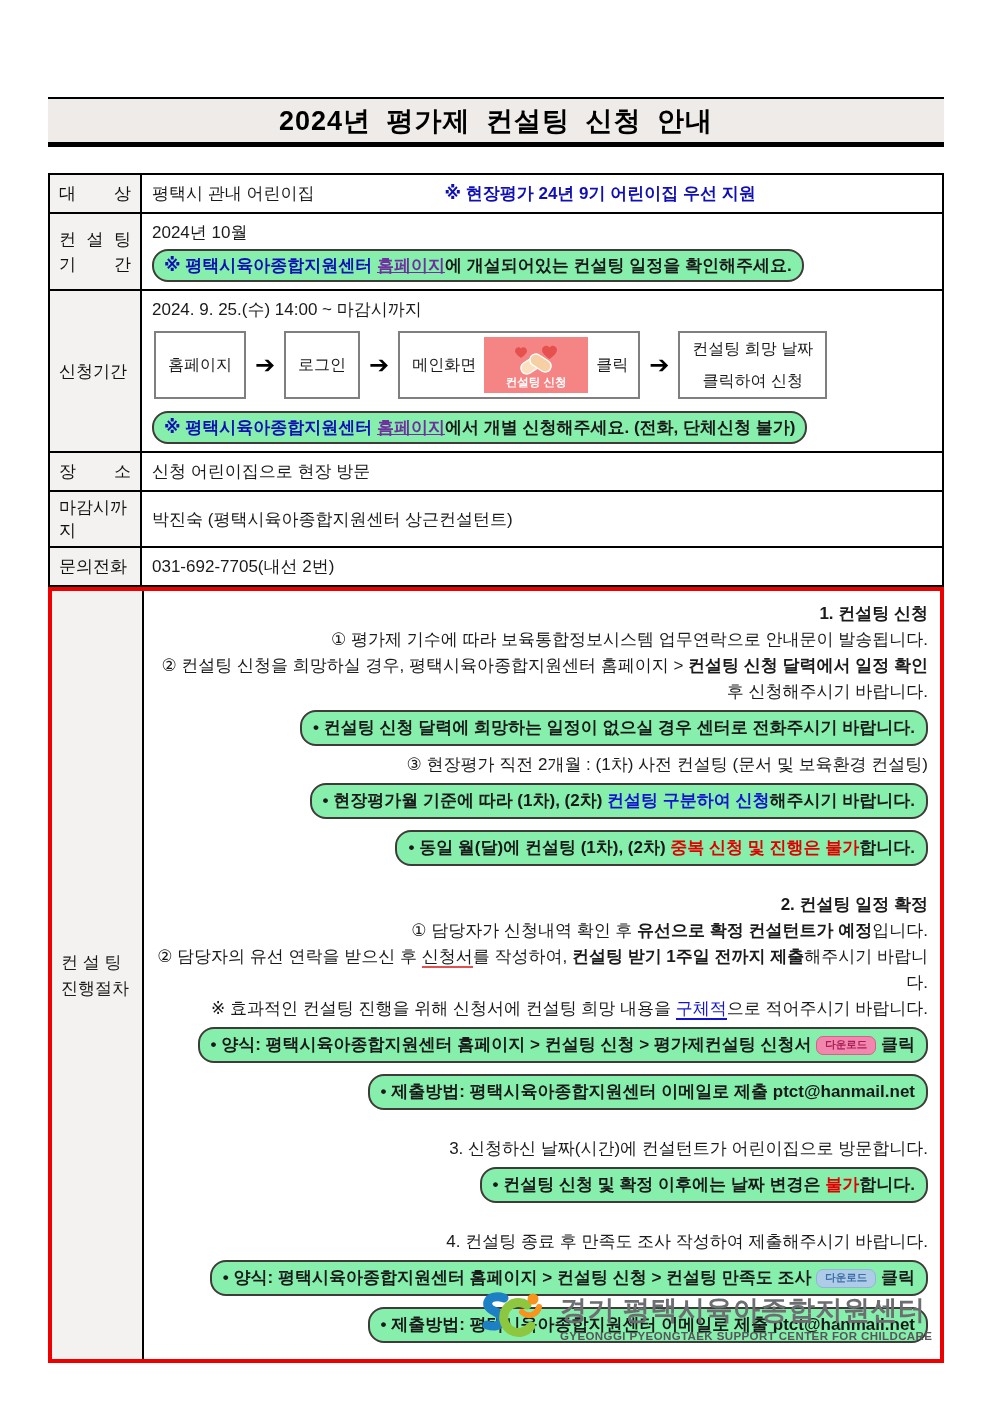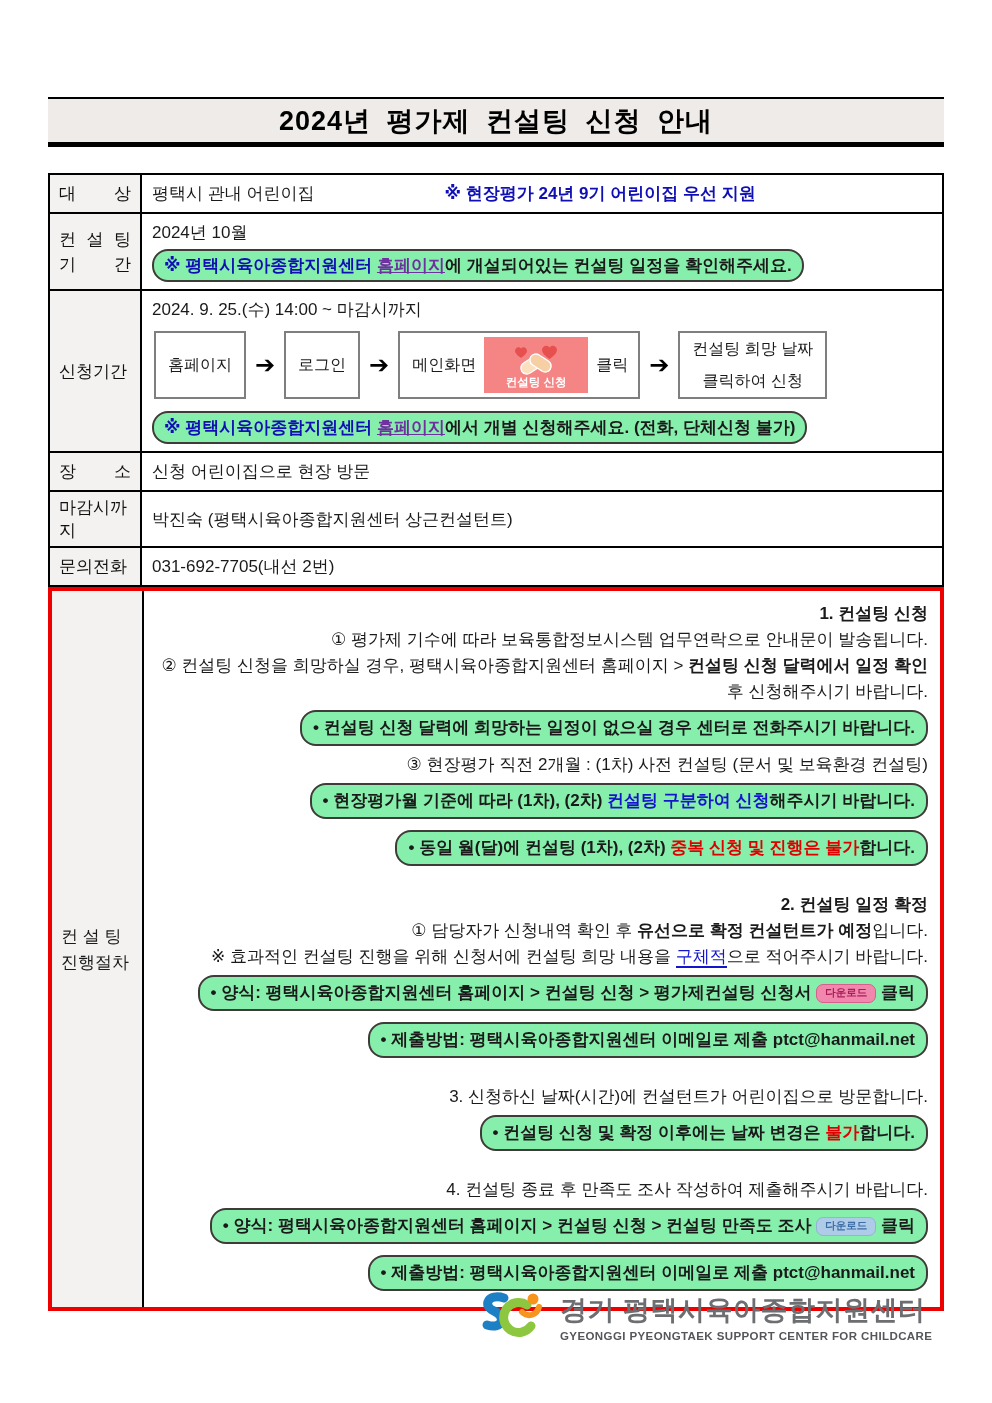--- a/index.html
+++ b/index.html
@@ -196,20 +196,21 @@
         <div class="item"><span>② 컨설팅 신청을 희망하실 경우, 평택시육아종합지원센터 홈페이지 &gt; </span><b>컨설팅 신청 달력에서 일정 확인</b><span> 후 신청해주시기 바랍니다.</span></div>
         <div class="note-box">• 컨설팅 신청 달력에 희망하는 일정이 없으실 경우 센터로 전화주시기 바랍니다.</div>
         <div class="item">③ 현장평가 직전 2개월 : (1차) 사전 컨설팅 (문서 및 보육환경 컨설팅)</div>
         <div class="note-box"><span>• 현장평가월 기준에 따라 (1차), (2차) </span><span class="blue-text">컨설팅 구분하여 신청</span><span>해주시기 바랍니다.</span></div>
         <div class="note-box"><span>• 동일 월(달)에 컨설팅 (1차), (2차) </span><span class="red-text">중복 신청 및 진행은 불가</span><span>합니다.</span></div>
       </div>
 
       <div class="sec">
         <div class="sec-h">2. 컨설팅 일정 확정</div>
         <div class="item"><span>① 담당자가 신청내역 확인 후 </span><b>유선으로 확정 컨설턴트가 예정</b><span>입니다.</span></div>
+        <div class="item"><span>② 담당자의 유선 연락을 받으신 후 </span><span class="red-underline">신청서</span><span>를 작성하여, </span><b>컨설팅 받기 1주일 전까지 제출</b><span>해주시기 바랍니다.</span></div>
         <div class="item-indent"><span>※ 효과적인 컨설팅 진행을 위해 신청서에 컨설팅 희망 내용을 </span><span class="blue-underline">구체적</span><span>으로 적어주시기 바랍니다.</span></div>
         <div class="note-box"><span>• 양식: 평택시육아종합지원센터 홈페이지 &gt; 컨설팅 신청 &gt; 평가제컨설팅 신청서 </span><span class="dl-badge dl-pink">다운로드</span><span> 클릭</span></div>
         <div class="note-box">• 제출방법: 평택시육아종합지원센터 이메일로 제출   ptct@hanmail.net</div>
       </div>
 
       <div class="sec">
         <div class="sec-h" style="font-weight:normal">3. 신청하신 날짜(시간)에 컨설턴트가 어린이집으로 방문합니다.</div>
         <div class="note-box"><span>• 컨설팅 신청 및 확정 이후에는 날짜 변경은 </span><span class="red-text">불가</span><span>합니다.</span></div>
       </div>
 

